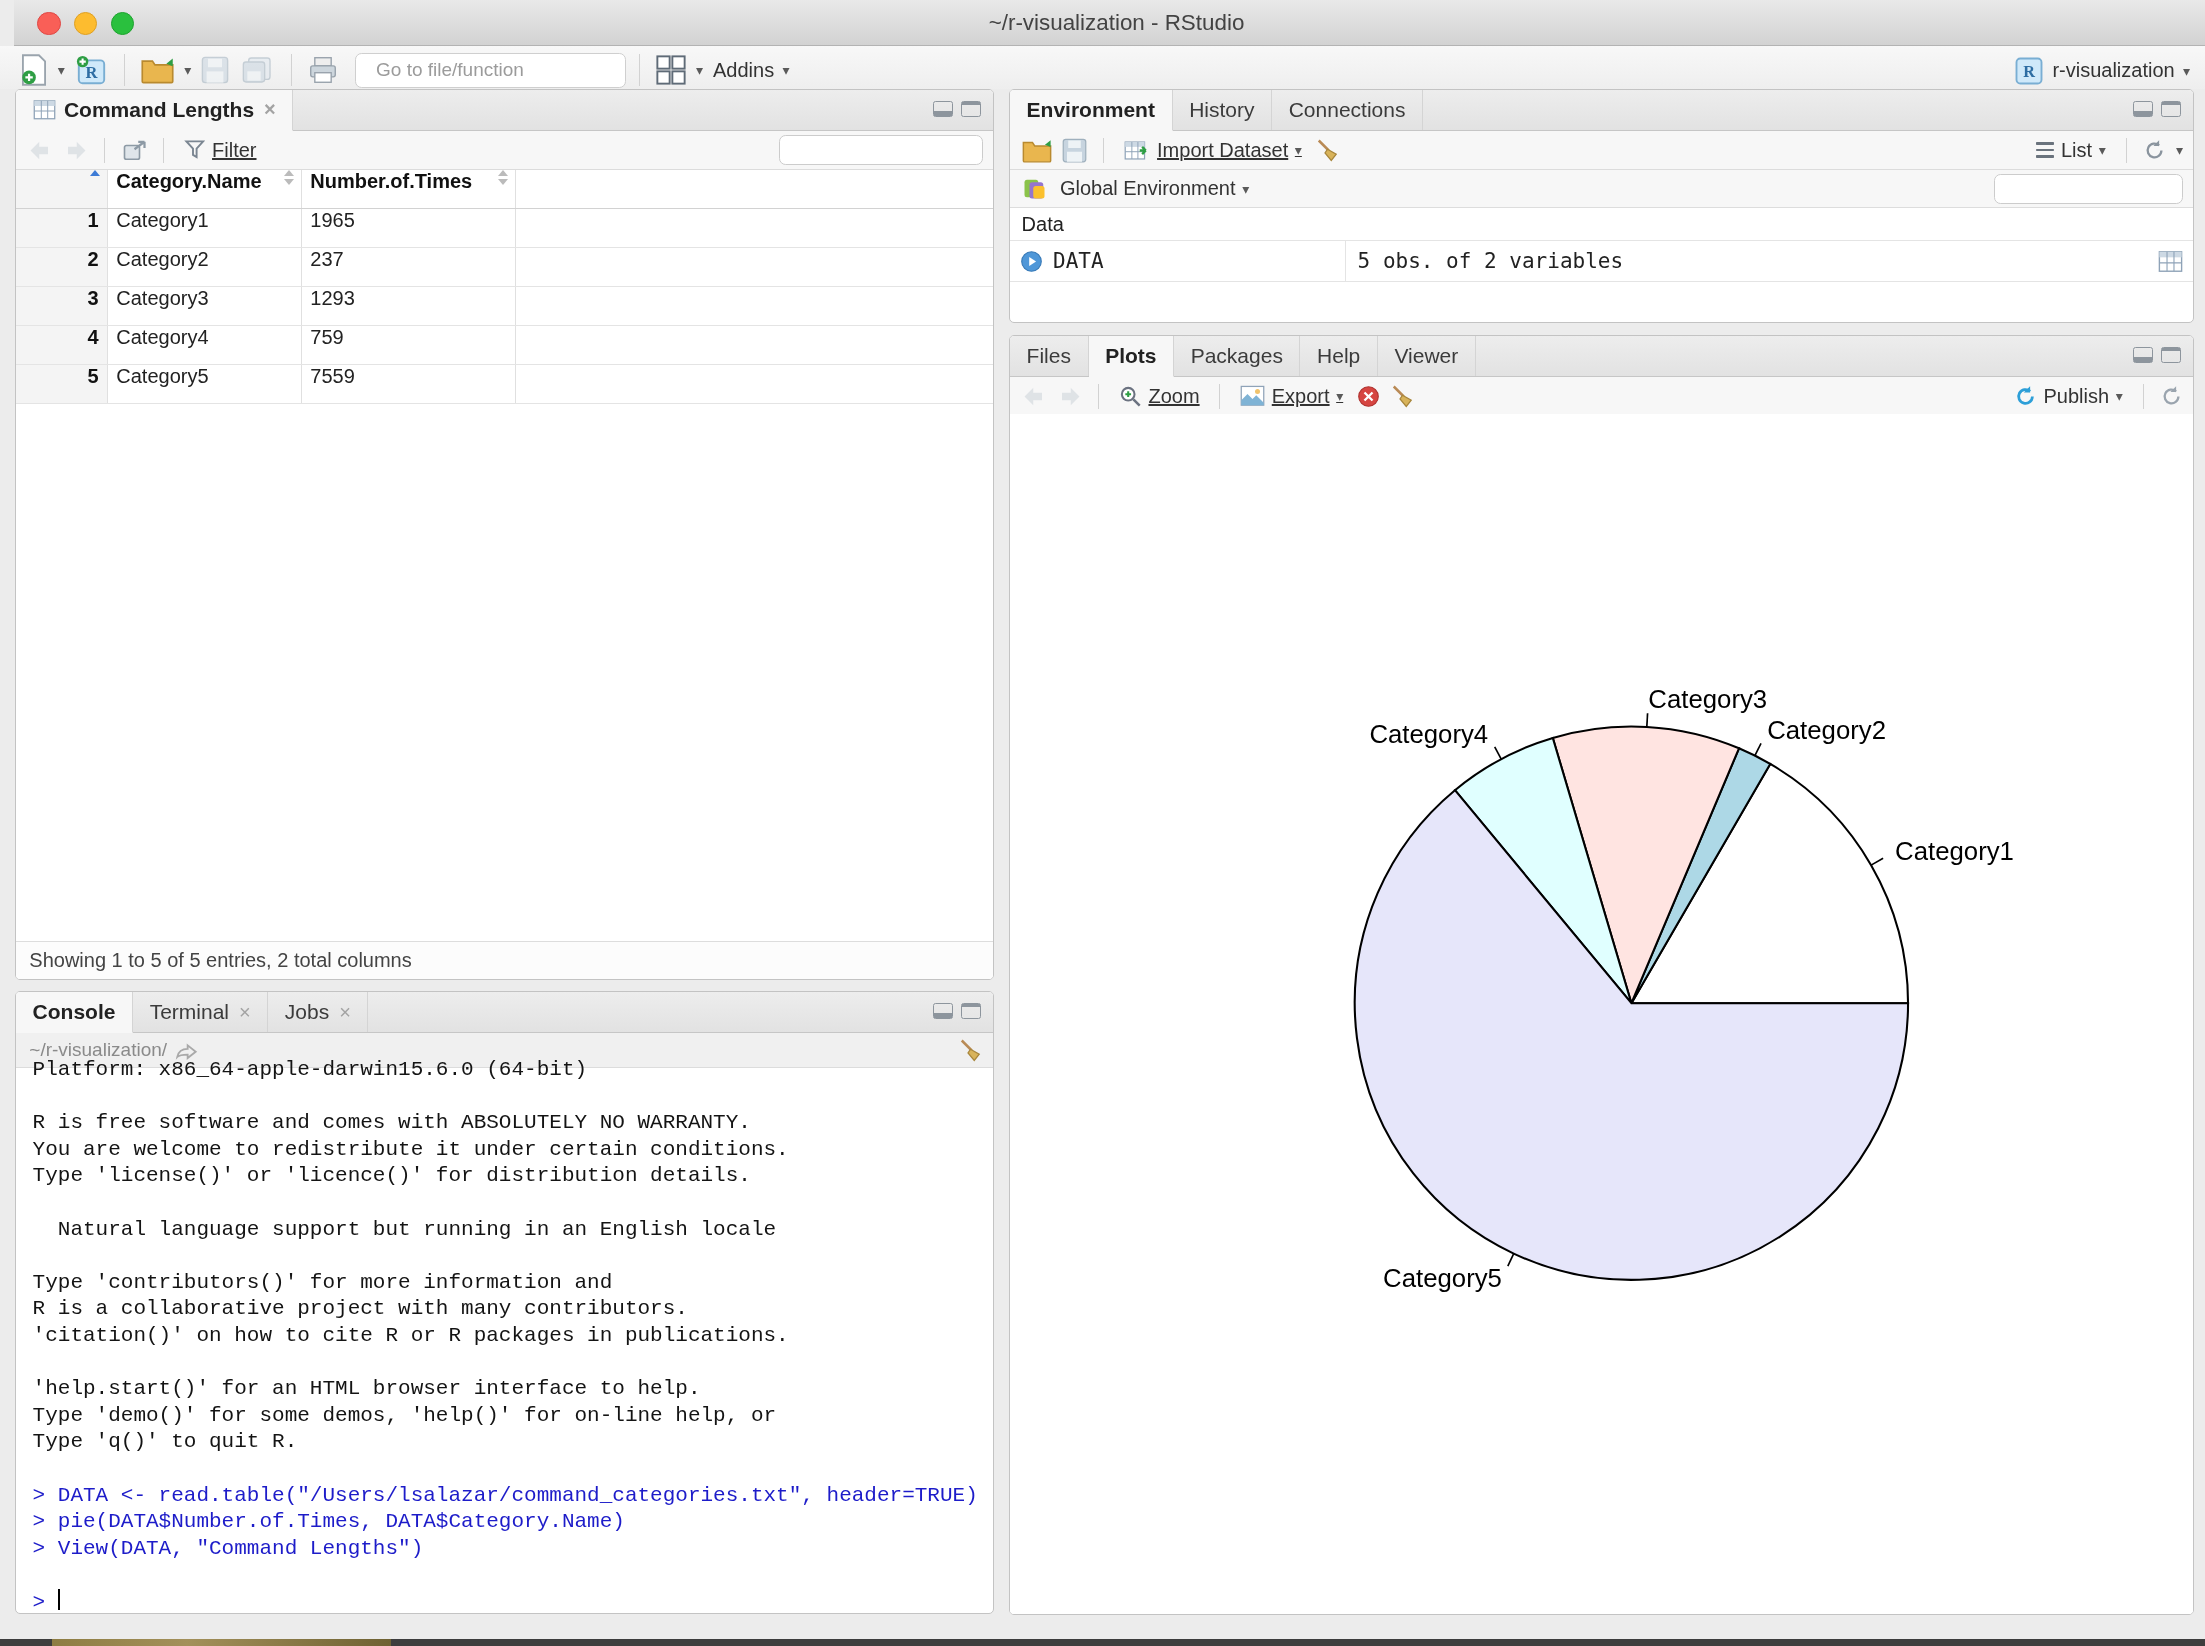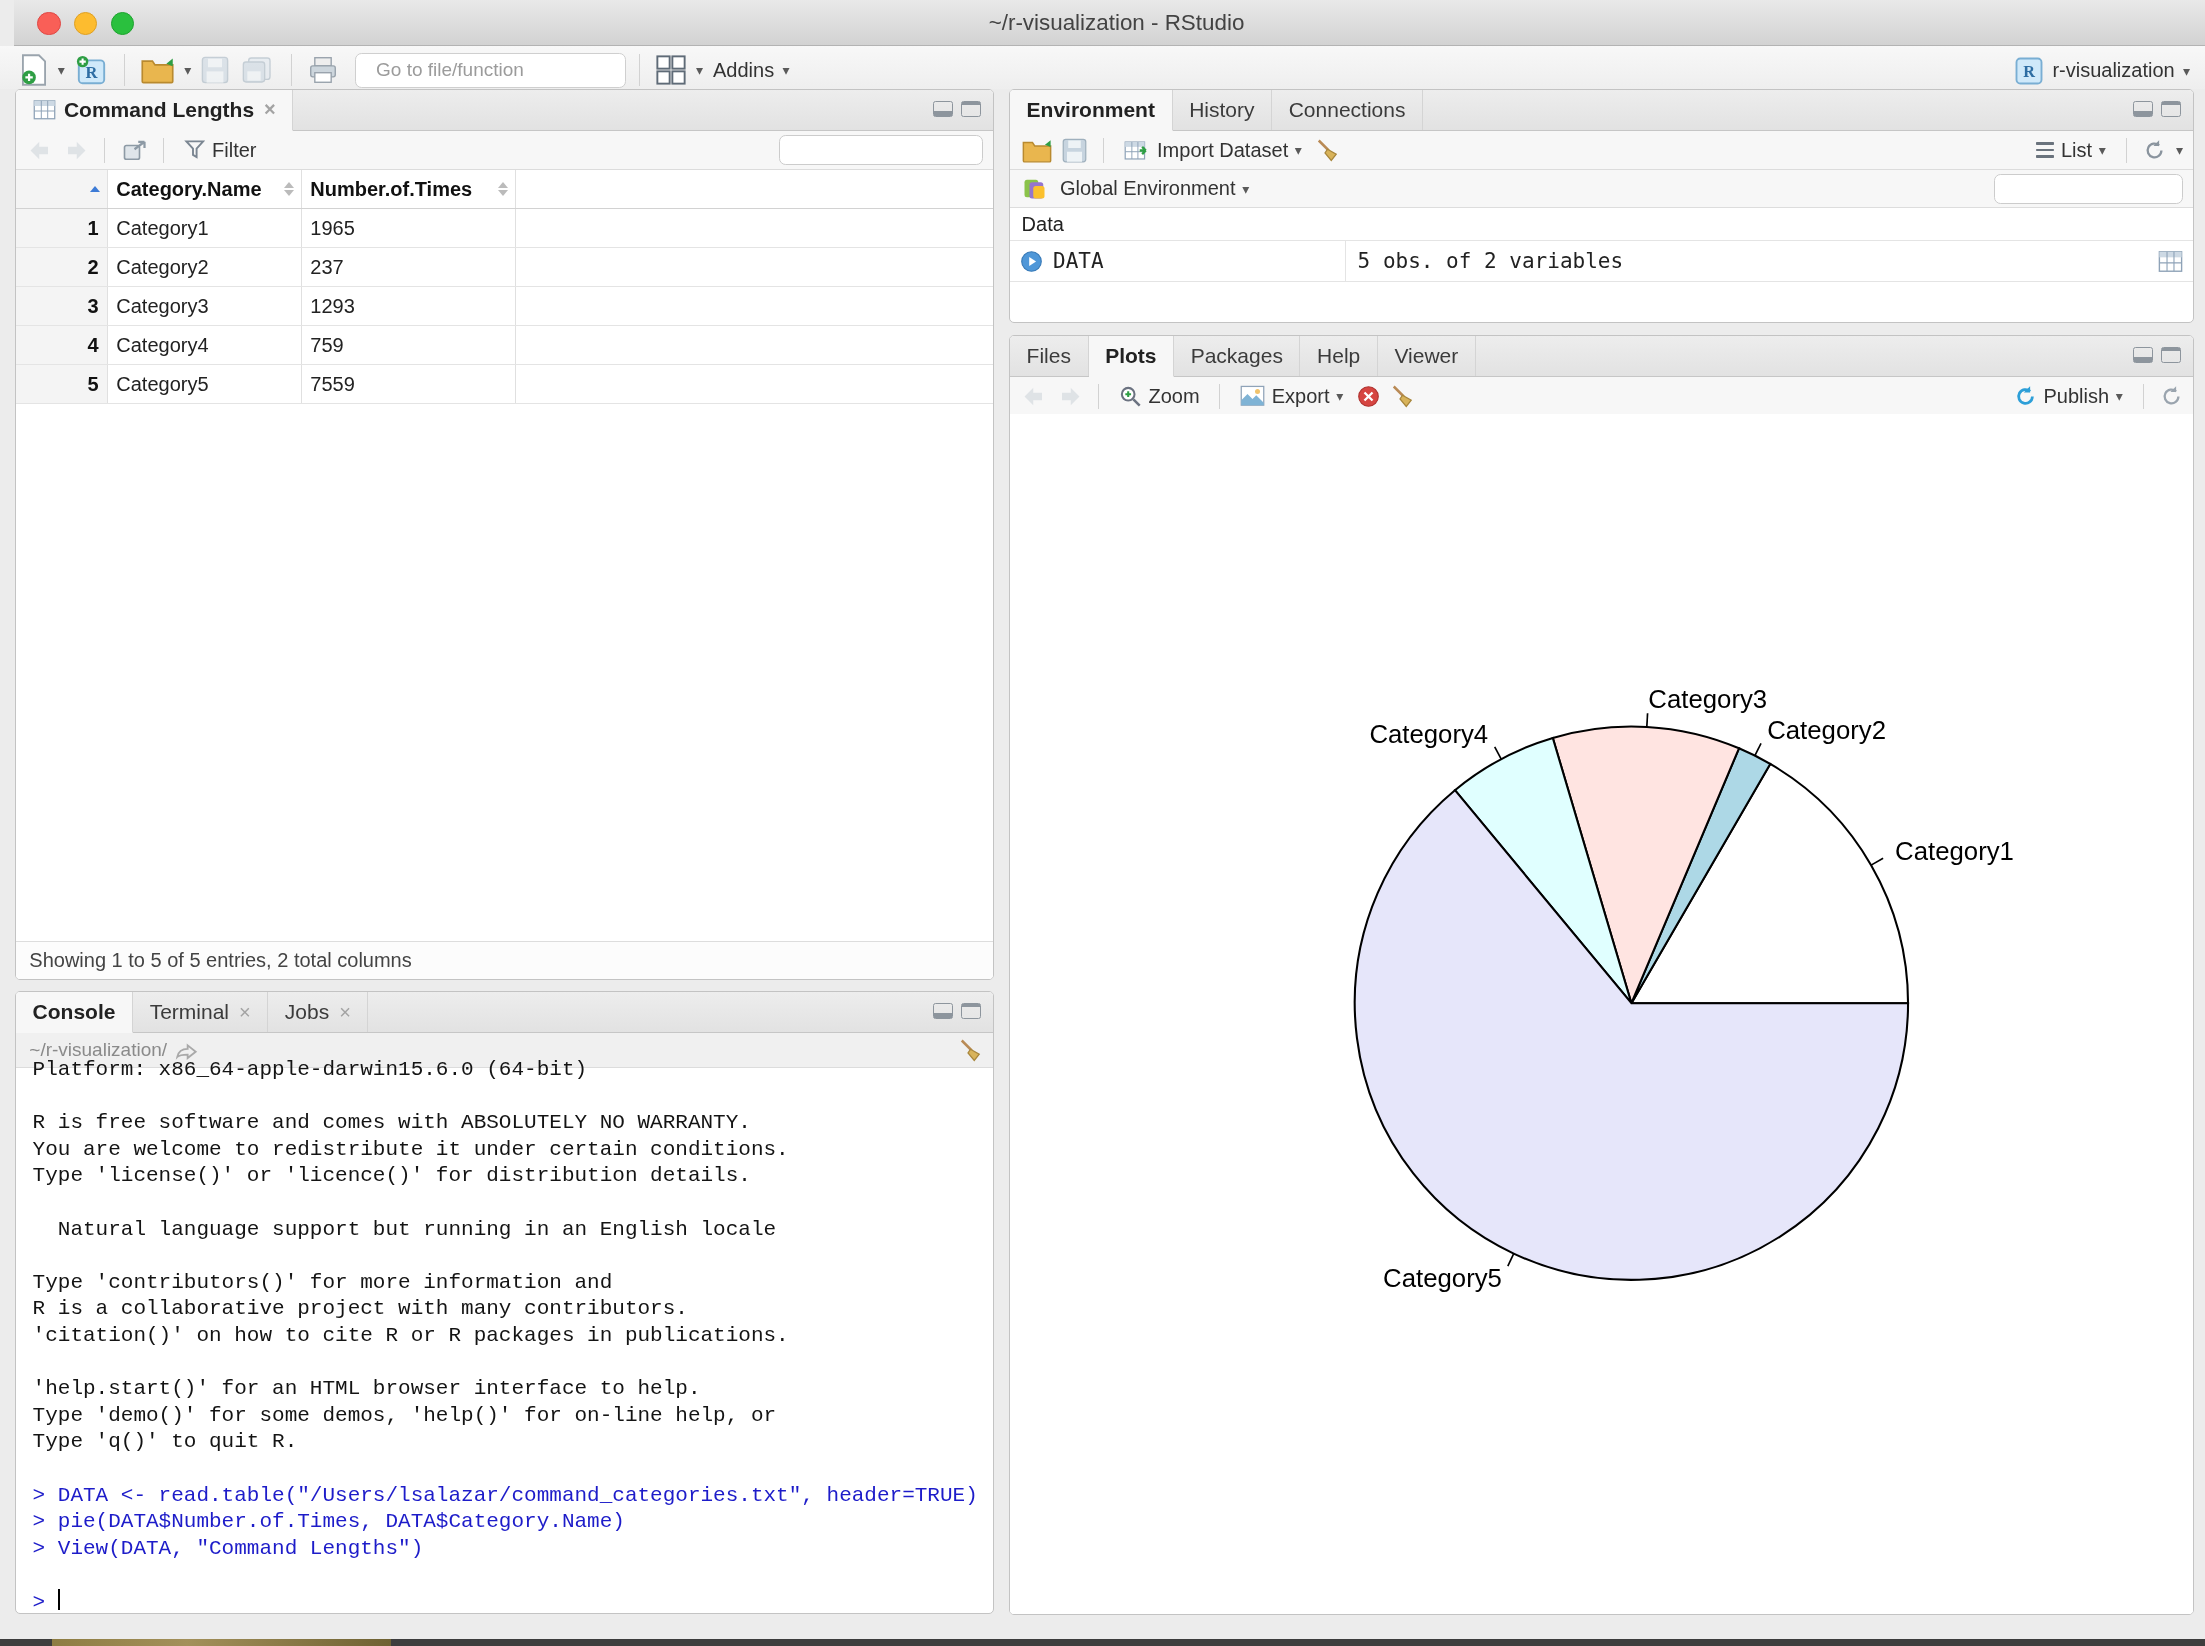--- a/index.html
+++ b/index.html
@@ -57,32 +57,32 @@
     font-size:21px;color:#3b3b3b;border-right:0.8px solid #d4d4d4;position:relative;
   }
   .tab.active{background:#f7f7f7;margin-bottom:-0.8px;border-bottom:0.8px solid #f7f7f7;font-weight:bold;color:#222;}
   .tab .close{font-size:20px;color:#a3a3a3;margin-left:1.7px;}
   .minmax{position:absolute;right:11.6px;top:10.8px;display:flex;gap:8.3px;}
   .mm{width:20px;height:16.6px;border:1.7px solid #8d959d;border-radius:2.5px;position:relative;box-sizing:border-box;}
   .mm.min::after{content:"";position:absolute;left:0;right:0;bottom:0;height:5.8px;background:#8d959d;}
   .mm.max::after{content:"";position:absolute;left:0;right:0;top:0;height:3.3px;background:#8d959d;}
   .pane-toolbar{
     height:38px;background:#f7f7f7;border-bottom:0.8px solid #dcdcdc;
-    display:flex;align-items:center;padding:0 11.6px;gap:10px;font-size:20px;color:#333;position:relative;
+    display:flex;align-items:center;padding:0 11.6px;gap:10px;font-size:20px;color:#333;position:relative;text-decoration:underline;
   }
   .nav-arrow{opacity:.45;}
   .searchbox{
     height:30px;background:#fff;border:0.8px solid #ccc;border-radius:6.6px;
     display:flex;align-items:center;gap:6.6px;padding:0 8.3px;box-sizing:border-box;
   }
   .searchbox input{border:none;outline:none;background:transparent;flex:1;font-size:18.3px;}
   .right-cluster{position:absolute;right:10px;top:0;height:38px;display:flex;align-items:center;gap:10px;}
   
   .dv-header{display:flex;height:38px;border-bottom:0.8px solid #d2d2d2;font-size:20px;font-weight:bold;color:#111;background:#fff;align-items:center;}
-  .dv-col{box-sizing:border-box;border-right:0.8px solid #e0e0e0;height:100%;display:flex;align-items:center;padding:0 8.3px;position:relative;}
+  .dv-col{box-sizing:border-box;border-right:0.8px solid #e0e0e0;height:100%;display:flex;padding:0 8.3px;position:relative;}
   .col-n{width:92px;justify-content:flex-end;background:#f4f4f4;}
   .col-cat{width:194px;}
   .col-times{width:214px;}
   .sortglyphs{position:absolute;right:6.6px;display:flex;flex-direction:column;gap:2.5px;}
   .tri-up{width:0;height:0;border-left:5.8px solid transparent;border-right:5.8px solid transparent;border-bottom:6.6px solid #bbb;}
   .tri-down{width:0;height:0;border-left:5.8px solid transparent;border-right:5.8px solid transparent;border-top:6.6px solid #bbb;}
   .tri-up.blue{border-bottom-color:#3d7bd6;}
   .dv-row{display:flex;height:38px;border-bottom:0.8px solid #e4e4e4;font-size:20px;color:#222;align-items:center;}
   .dv-row .col-n{font-weight:bold;color:#111;}
   .dv-status{

